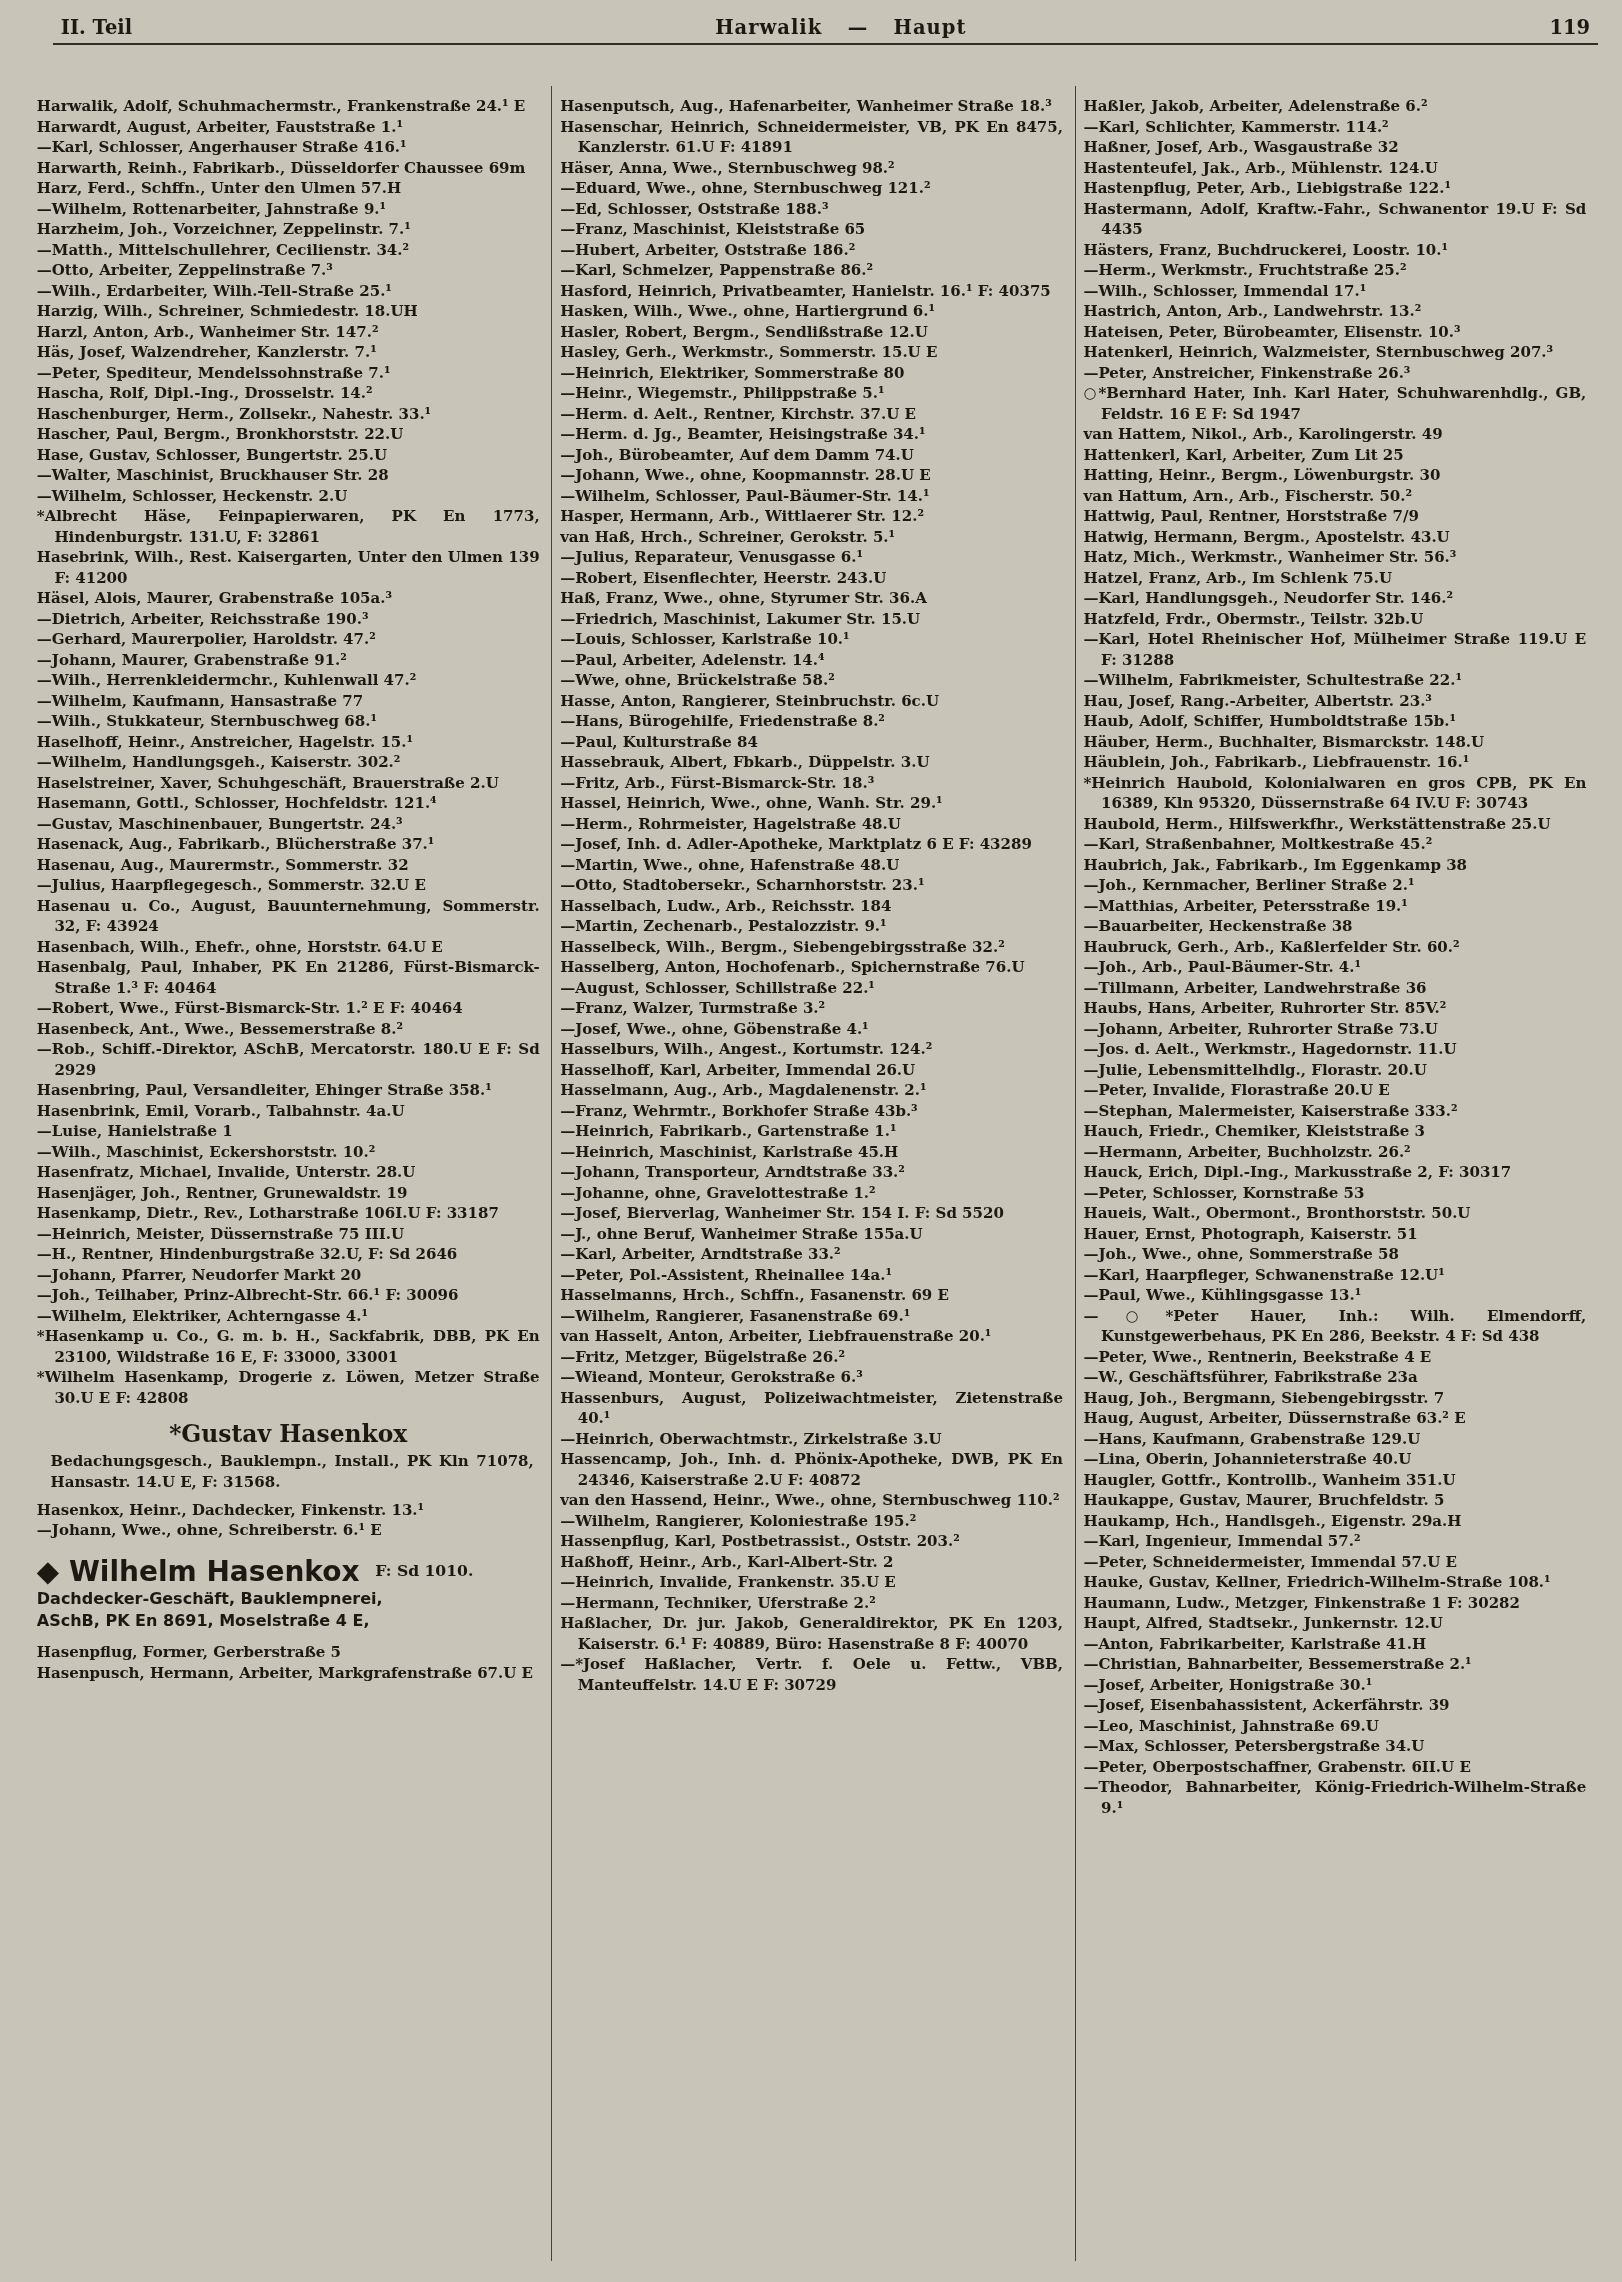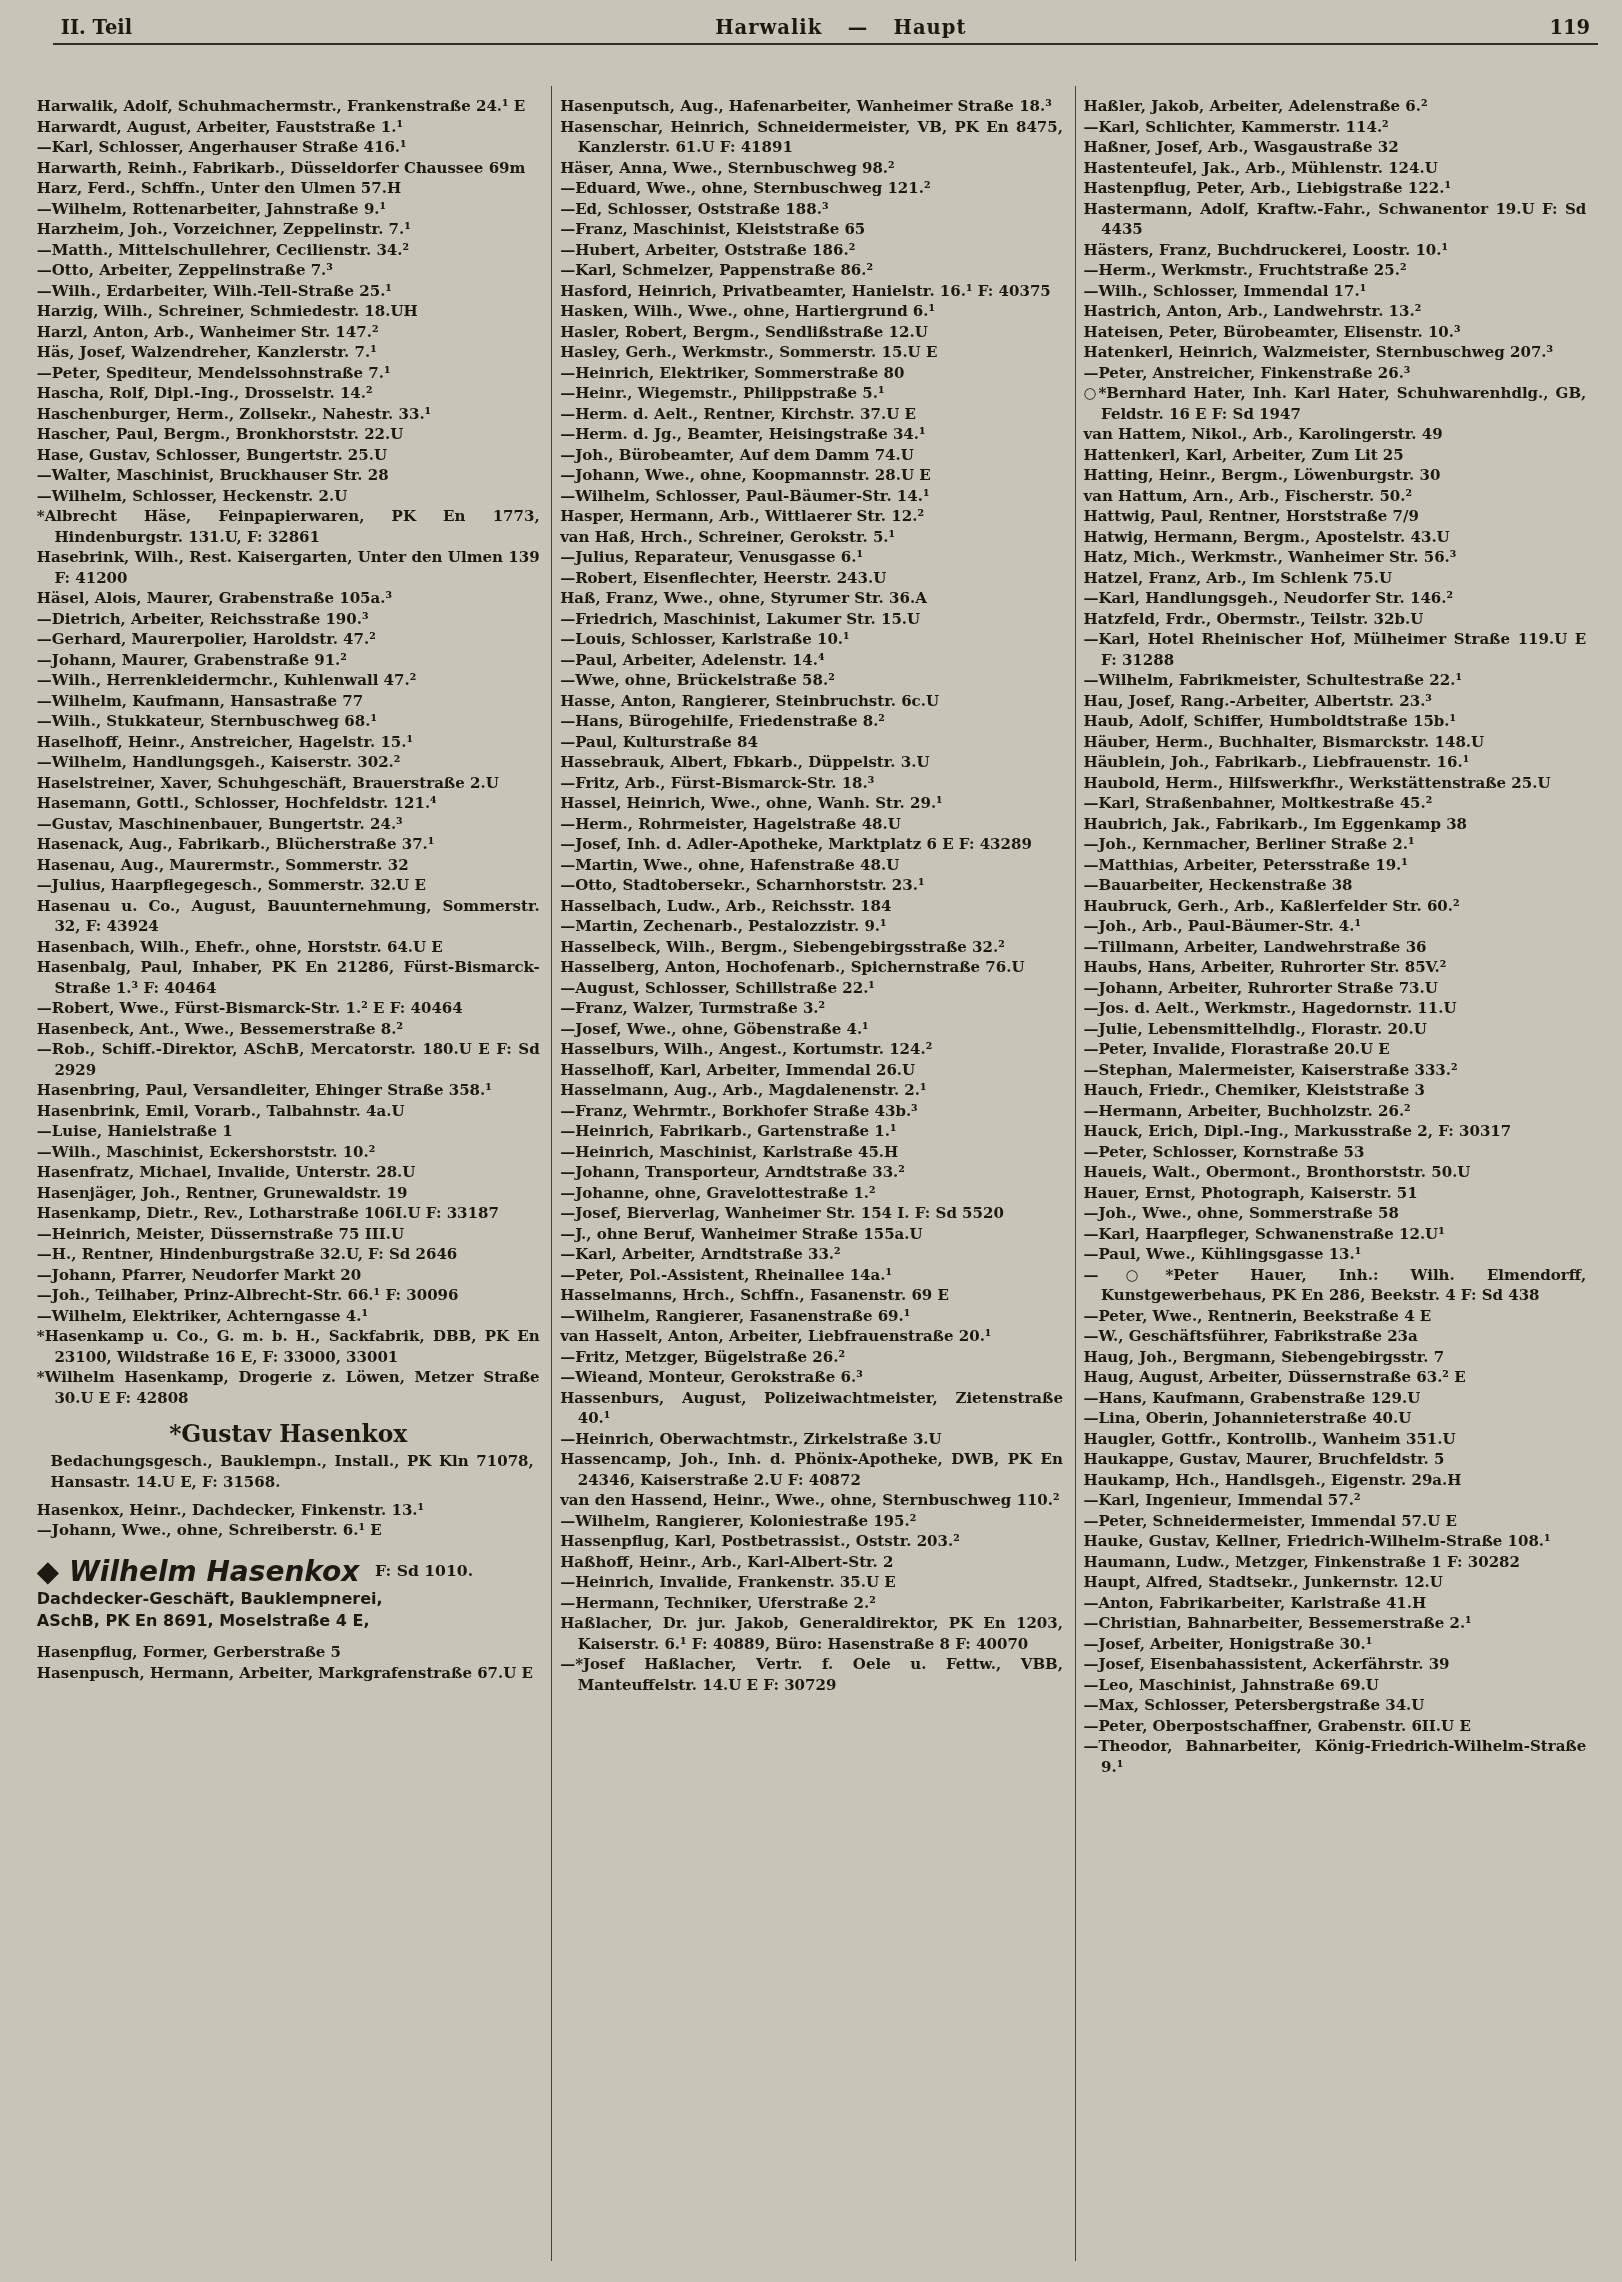--- a/index.html
+++ b/index.html
@@ -33,21 +33,21 @@
   .heading{
     text-align:center;font-weight:bold;font-size:23.4px;line-height:33px;
     margin-top:9.8px;
   }
   .block{
     padding:0 5.9px 0 13.7px;text-indent:0;margin-bottom:7.8px;
   }
   .ad{margin:13.7px 0 9.8px 0;}
   .ad-top{display:flex;align-items:center;gap:9.8px;white-space:nowrap;}
   .ad-logo{font-size:29px;line-height:29px;}
-  .ad-name{font-weight:bold;font-size:28px;line-height:33px;font-family:"DejaVu Sans","Liberation Sans",sans-serif;font-style:italic;}
+  .ad-name{font-weight:bold;font-size:28px;line-height:33px;font-family:"DejaVu Sans","Liberation Sans",sans-serif;}
   .ad-phone{font-size:15.6px;font-weight:600;margin-left:5.9px;}
   .ad-line{font-size:16px;line-height:22.4px;font-family:"DejaVu Sans","Liberation Sans",sans-serif;}
 </style>
 </head>
 <body>
 
 <div class="page">
   <div class="hdr">
     <span class="hl">II. Teil</span>
     <span class="hc">Harwalik — Haupt</span>
@@ -227,20 +227,21 @@
         <div class="entry">Hatz, Mich., Werkmstr., Wanheimer Str. 56.³</div>
         <div class="entry">Hatzel, Franz, Arb., Im Schlenk 75.U</div>
         <div class="entry">—Karl, Handlungsgeh., Neudorfer Str. 146.²</div>
         <div class="entry">Hatzfeld, Frdr., Obermstr., Teilstr. 32b.U</div>
         <div class="entry">—Karl, Hotel Rheinischer Hof, Mülheimer Straße 119.U E  F: 31288</div>
         <div class="entry">—Wilhelm, Fabrikmeister, Schultestraße 22.¹</div>
         <div class="entry">Hau, Josef, Rang.-Arbeiter, Albertstr. 23.³</div>
         <div class="entry">Haub, Adolf, Schiffer, Humboldtstraße 15b.¹</div>
         <div class="entry">Häuber, Herm., Buchhalter, Bismarckstr. 148.U</div>
         <div class="entry">Häublein, Joh., Fabrikarb., Liebfrauenstr. 16.¹</div>
+        <div class="entry">*Heinrich Haubold, Kolonialwaren en gros CPB, PK En 16389, Kln 95320, Düssernstraße 64 IV.U  F: 30743</div>
         <div class="entry">Haubold, Herm., Hilfswerkfhr., Werkstättenstraße 25.U</div>
         <div class="entry">—Karl, Straßenbahner, Moltkestraße 45.²</div>
         <div class="entry">Haubrich, Jak., Fabrikarb., Im Eggenkamp 38</div>
         <div class="entry">—Joh., Kernmacher, Berliner Straße 2.¹</div>
         <div class="entry">—Matthias, Arbeiter, Petersstraße 19.¹</div>
         <div class="entry">—Bauarbeiter, Heckenstraße 38</div>
         <div class="entry">Haubruck, Gerh., Arb., Kaßlerfelder Str. 60.²</div>
         <div class="entry">—Joh., Arb., Paul-Bäumer-Str. 4.¹</div>
         <div class="entry">—Tillmann, Arbeiter, Landwehrstraße 36</div>
         <div class="entry">Haubs, Hans, Arbeiter, Ruhrorter Str. 85V.²</div>

